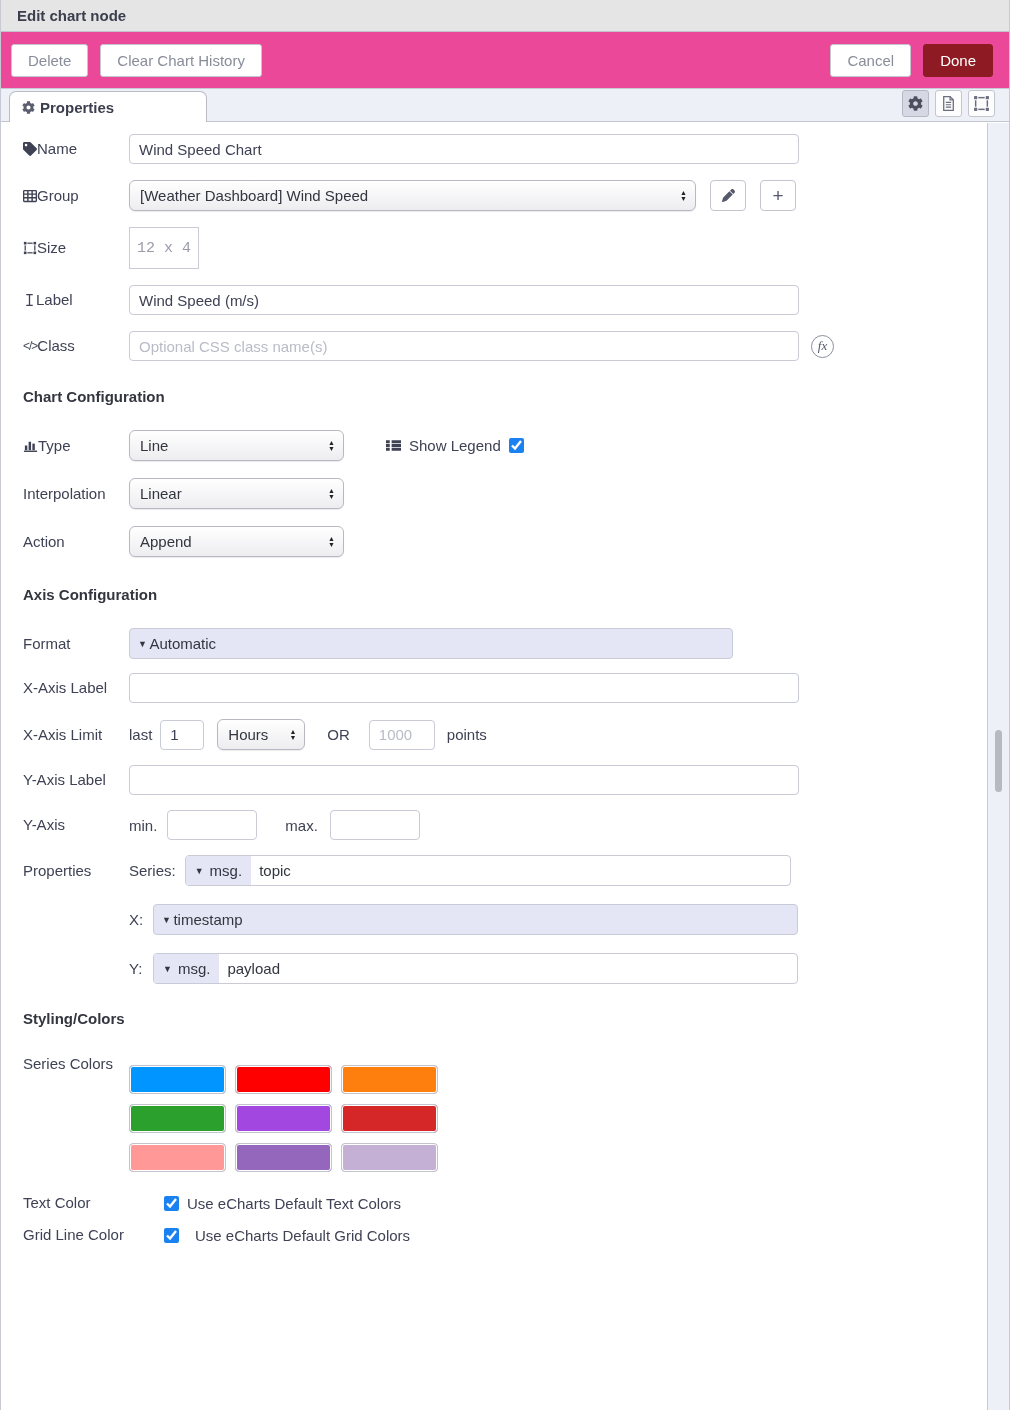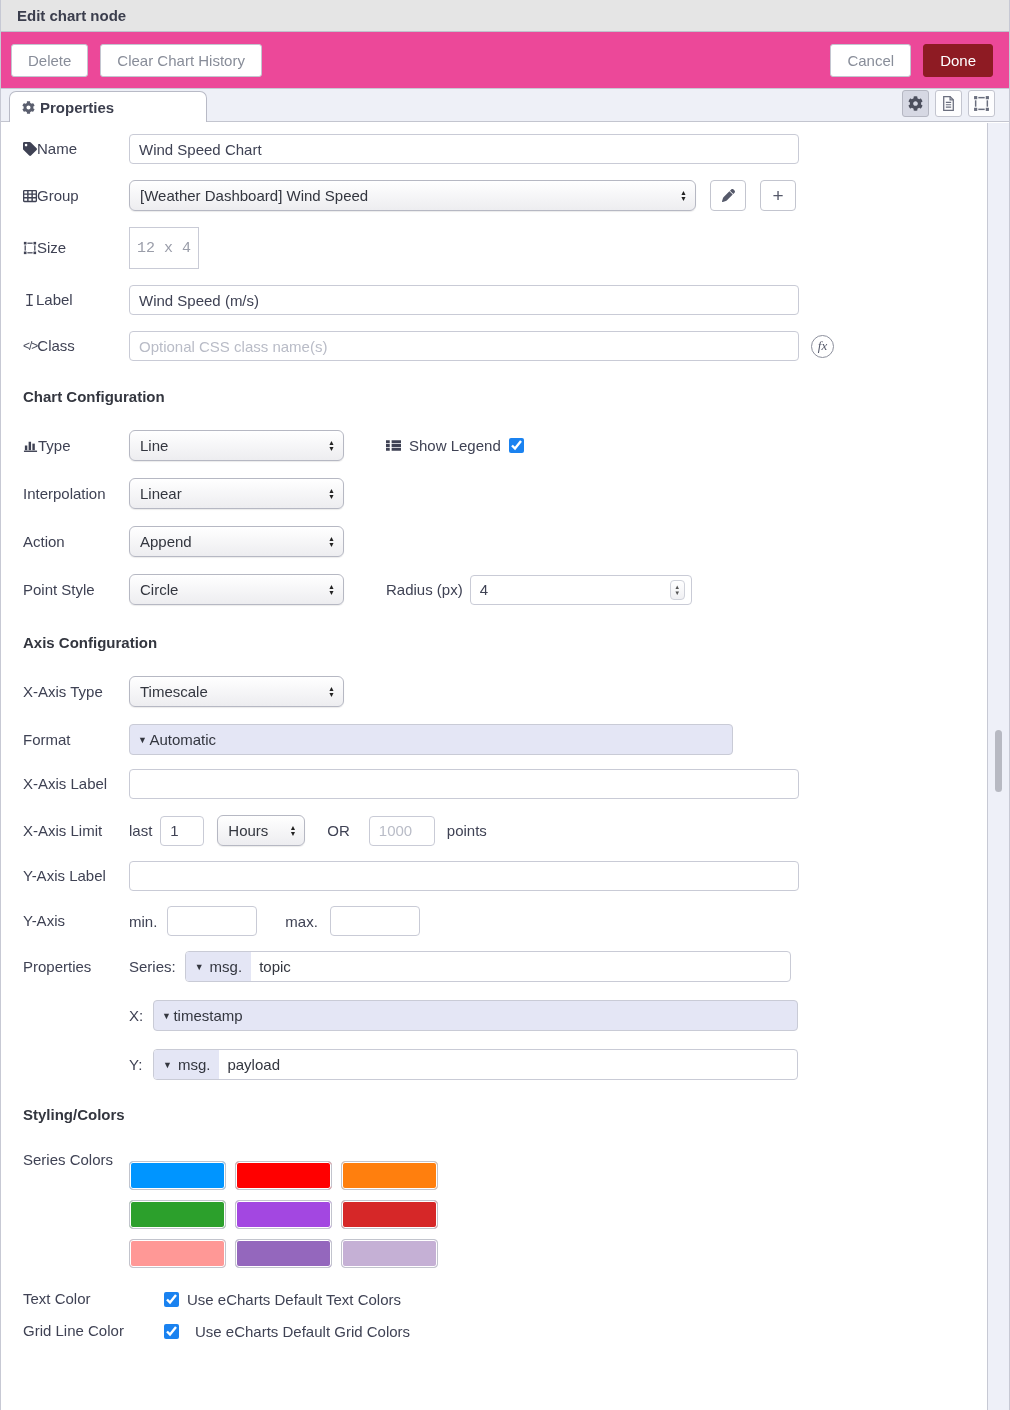--- a/index.html
+++ b/index.html
@@ -334,46 +334,23 @@
   <div class="row" style="margin-bottom:17px">
     <div class="lbl">
         <span class="txt">Action</span>
       </div>
     <div class="mselect" style="width:215px">
       <span class="val">Append</span>
       <span class="arrows">▲<br>▼</span>
     </div>
   </div>
 
-  <div class="row">
-    <div class="lbl">
-        <span class="txt">Point Style</span>
-      </div>
-    <div class="mselect" style="width:215px">
-      <span class="val">Circle</span>
-      <span class="arrows">▲<br>▼</span>
-    </div>
-    <span class="inline-lbl" style="margin-left:42px;margin-right:7px">Radius (px)</span>
-    <div class="numwrap">
-      <input type="text" style="width: 222px;" value="4">
-      <div class="stepper">▲<br>▼</div>
-    </div>
-  </div>
 
   <div class="section-h" style="margin:29px 0 25px 0">Axis Configuration</div>
 
-  <div class="row" style="margin-bottom:17px">
-    <div class="lbl">
-        <span class="txt">X-Axis Type</span>
-      </div>
-    <div class="mselect" style="width:215px">
-      <span class="val">Timescale</span>
-      <span class="arrows">▲<br>▼</span>
-    </div>
-  </div>
 
   <div class="row" style="margin-bottom:14px">
     <div class="lbl">
         <span class="txt">Format</span>
       </div>
     <div class="tinput full" style="width:604px">
       <span class="tval">
         <span class="caret">▼&nbsp;</span>
         <span>Automatic</span>
       </span>

